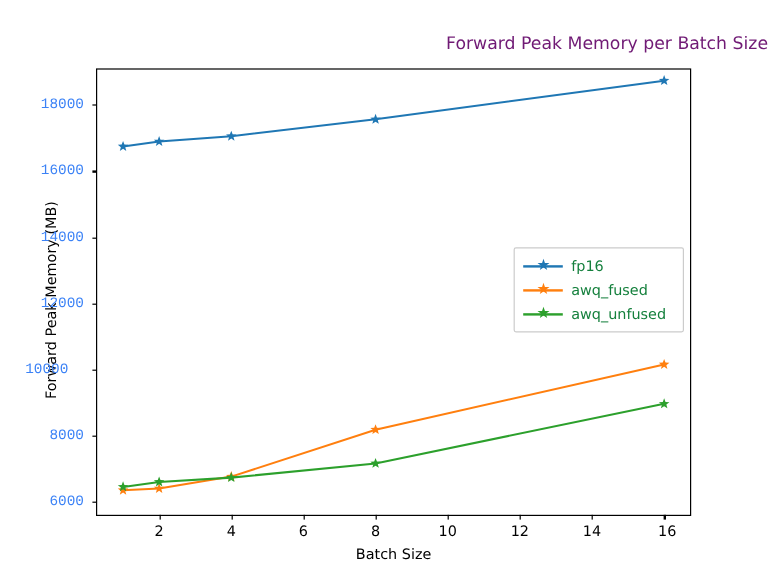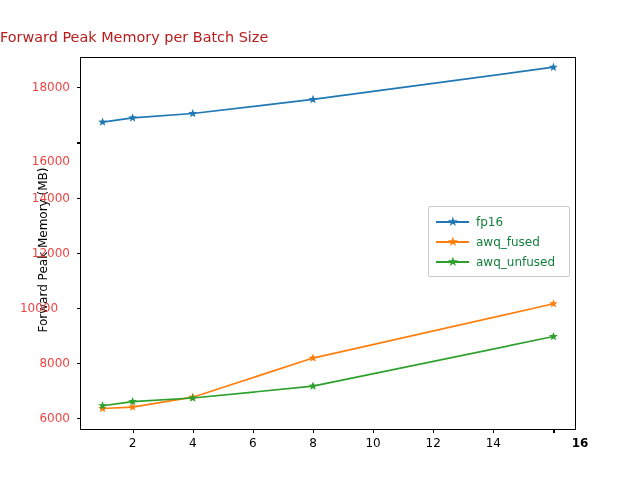--- a/index.html
+++ b/index.html
@@ -17,23 +17,23 @@
     position: relative;
     width: 640px;
     height: 480px;
     background: #ffffff;
   }
   #chart-title {
     position: absolute;
     left: 0;
     top: 29px;
     width: 640px;
-    text-align: left;
+    text-align: right;
     font-size: 14.4px;
-    color: #b91c1c;
+    color: #701a75;
     letter-spacing: 0px;
   }
   
   #plot-area {
     position: absolute;
     left: 80px;
     top: 57px;
     width: 496px;
     height: 373px;
     border: 1.1px solid #000000;
@@ -47,22 +47,23 @@
     width: 496px;
     height: 373px;
     overflow: visible;
   }
   .ytick-label {
     position: absolute;
     right: 16px;
     width: 62px;
     text-align: right;
     font-size: 12px;
-    color: #ef4444;
+    color: #3b82f6;
     transform: translateY(-50%);
+    font-family: Liberation Mono, monospace;
   }
   .ytick-mark {
     position: absolute;
     width: 3.5px;
     height: 1.1px;
     background: #000000;
     left: 76.5px;
   }
   .xtick-label {
     position: absolute;
@@ -145,53 +146,54 @@
   }
 </style>
 </head>
 <body>
 
 <div id="figure">
 
   <div id="chart-title">Forward Peak Memory per Batch Size</div>
 
   <div id="ylabel">Forward Peak Memory (MB)</div>
+  <div id="xlabel">Batch Size</div>
 
   <div id="ytick-labels">
       <div class="ytick-label" style="top: 418.146px; left: 8px;">6000</div>
       <div class="ytick-mark" style="top: 418.146px;"></div>
       <div class="ytick-label" style="top: 363.009px; left: 8px;">8000</div>
       <div class="ytick-mark" style="top: 363.009px;"></div>
       <div class="ytick-label" style="top: 307.872px; left: 8px; text-align: center;">10000</div>
       <div class="ytick-mark" style="top: 307.872px;"></div>
       <div class="ytick-label" style="top: 252.735px; left: 8px;">12000</div>
       <div class="ytick-mark" style="top: 252.735px;"></div>
       <div class="ytick-label" style="top: 197.599px; left: 8px;">14000</div>
       <div class="ytick-mark" style="top: 197.599px;"></div>
-      <div class="ytick-label" style="top: 142.462px; left: 8px; margin-top: 19px;">16000</div>
+      <div class="ytick-label" style="top: 142.462px; left: 8px;">16000</div>
       <div class="ytick-mark" style="top: 142.462px;"></div>
       <div class="ytick-label" style="top: 87.3252px; left: 8px;">18000</div>
       <div class="ytick-mark" style="top: 87.3252px;"></div>
     </div>
   <div id="xtick-labels">
       <div class="xtick-label" style="left: 132.606px;">2</div>
       <div class="xtick-mark" style="left: 132.606px;"></div>
       <div class="xtick-label" style="left: 192.727px;">4</div>
       <div class="xtick-mark" style="left: 192.727px;"></div>
       <div class="xtick-label" style="left: 252.848px;">6</div>
       <div class="xtick-mark" style="left: 252.848px;"></div>
       <div class="xtick-label" style="left: 312.97px;">8</div>
       <div class="xtick-mark" style="left: 312.97px;"></div>
       <div class="xtick-label" style="left: 373.091px;">10</div>
       <div class="xtick-mark" style="left: 373.091px;"></div>
       <div class="xtick-label" style="left: 433.212px;">12</div>
       <div class="xtick-mark" style="left: 433.212px;"></div>
       <div class="xtick-label" style="left: 493.333px;">14</div>
       <div class="xtick-mark" style="left: 493.333px;"></div>
-      <div class="xtick-label" style="left: 580px; font-weight: bold;">16</div>
+      <div class="xtick-label" style="left: 556px;">16</div>
       <div class="xtick-mark" style="left: 553.455px;"></div>
     </div>
 
   <div id="plot-area"></div>
 
   <svg id="plot-svg" viewBox="0 0 496 373" preserveAspectRatio="none">
       <g>
         <polyline points="22.55,65.06 52.61,60.93 112.73,56.52 232.97,42.46 473.45,10.20" fill="none" stroke="#1f77b4" stroke-width="1.7"></polyline>
         <polygon points="22.55,60.46 23.68,63.50 26.92,63.64 24.38,65.66 25.25,68.78 22.55,66.99 19.84,68.78 20.71,65.66 18.17,63.64 21.41,63.50" fill="#1f77b4"></polygon>
         <polygon points="52.61,56.33 53.74,59.36 56.98,59.50 54.44,61.52 55.31,64.65 52.61,62.86 49.90,64.65 50.77,61.52 48.23,59.50 51.47,59.36" fill="#1f77b4"></polygon>

